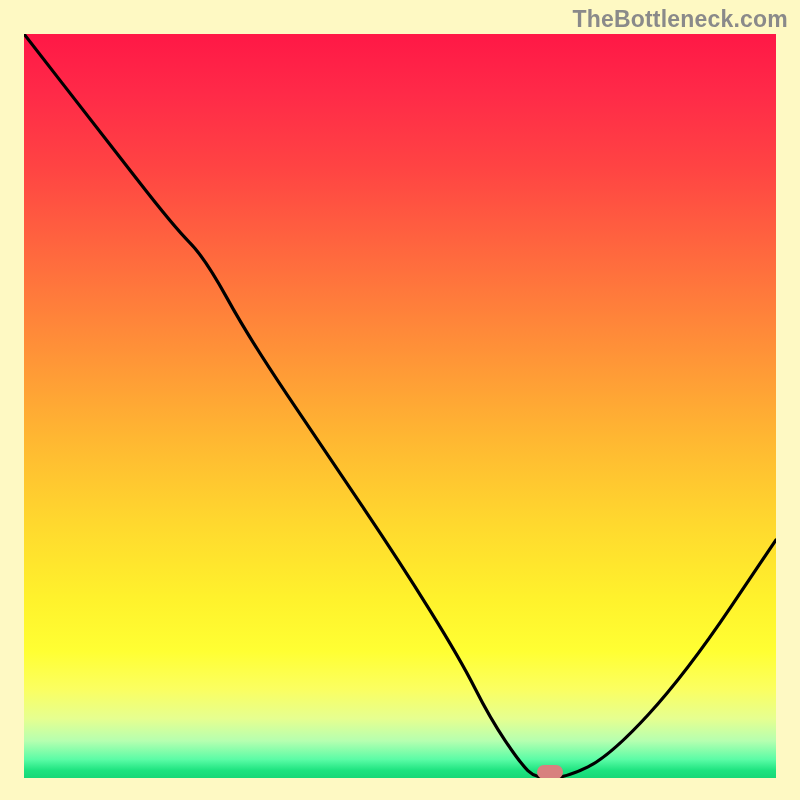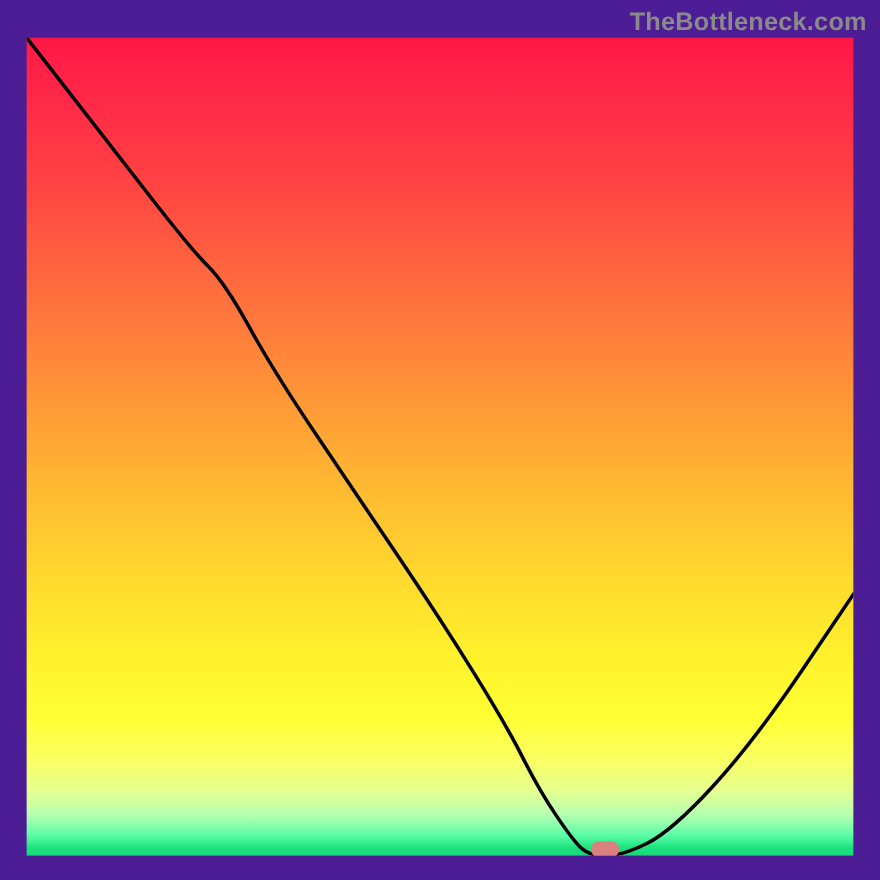--- a/index.html
+++ b/index.html
@@ -7,21 +7,21 @@
     padding: 0;
     width: 800px;
     height: 800px;
     background: #000;
     overflow: hidden;
     font-family: Arial, Helvetica, sans-serif;
   }
   .outer {
     width: 800px;
     height: 800px;
-    background: #4c1d95;
+    background: #fef9c3;
     position: relative;
     text-align: center;
   }
   .attribution {
     position: absolute;
     top: 6px;
     right: 12px;
     font-size: 23px;
     font-weight: bold;
     color: #8a8a8a;

